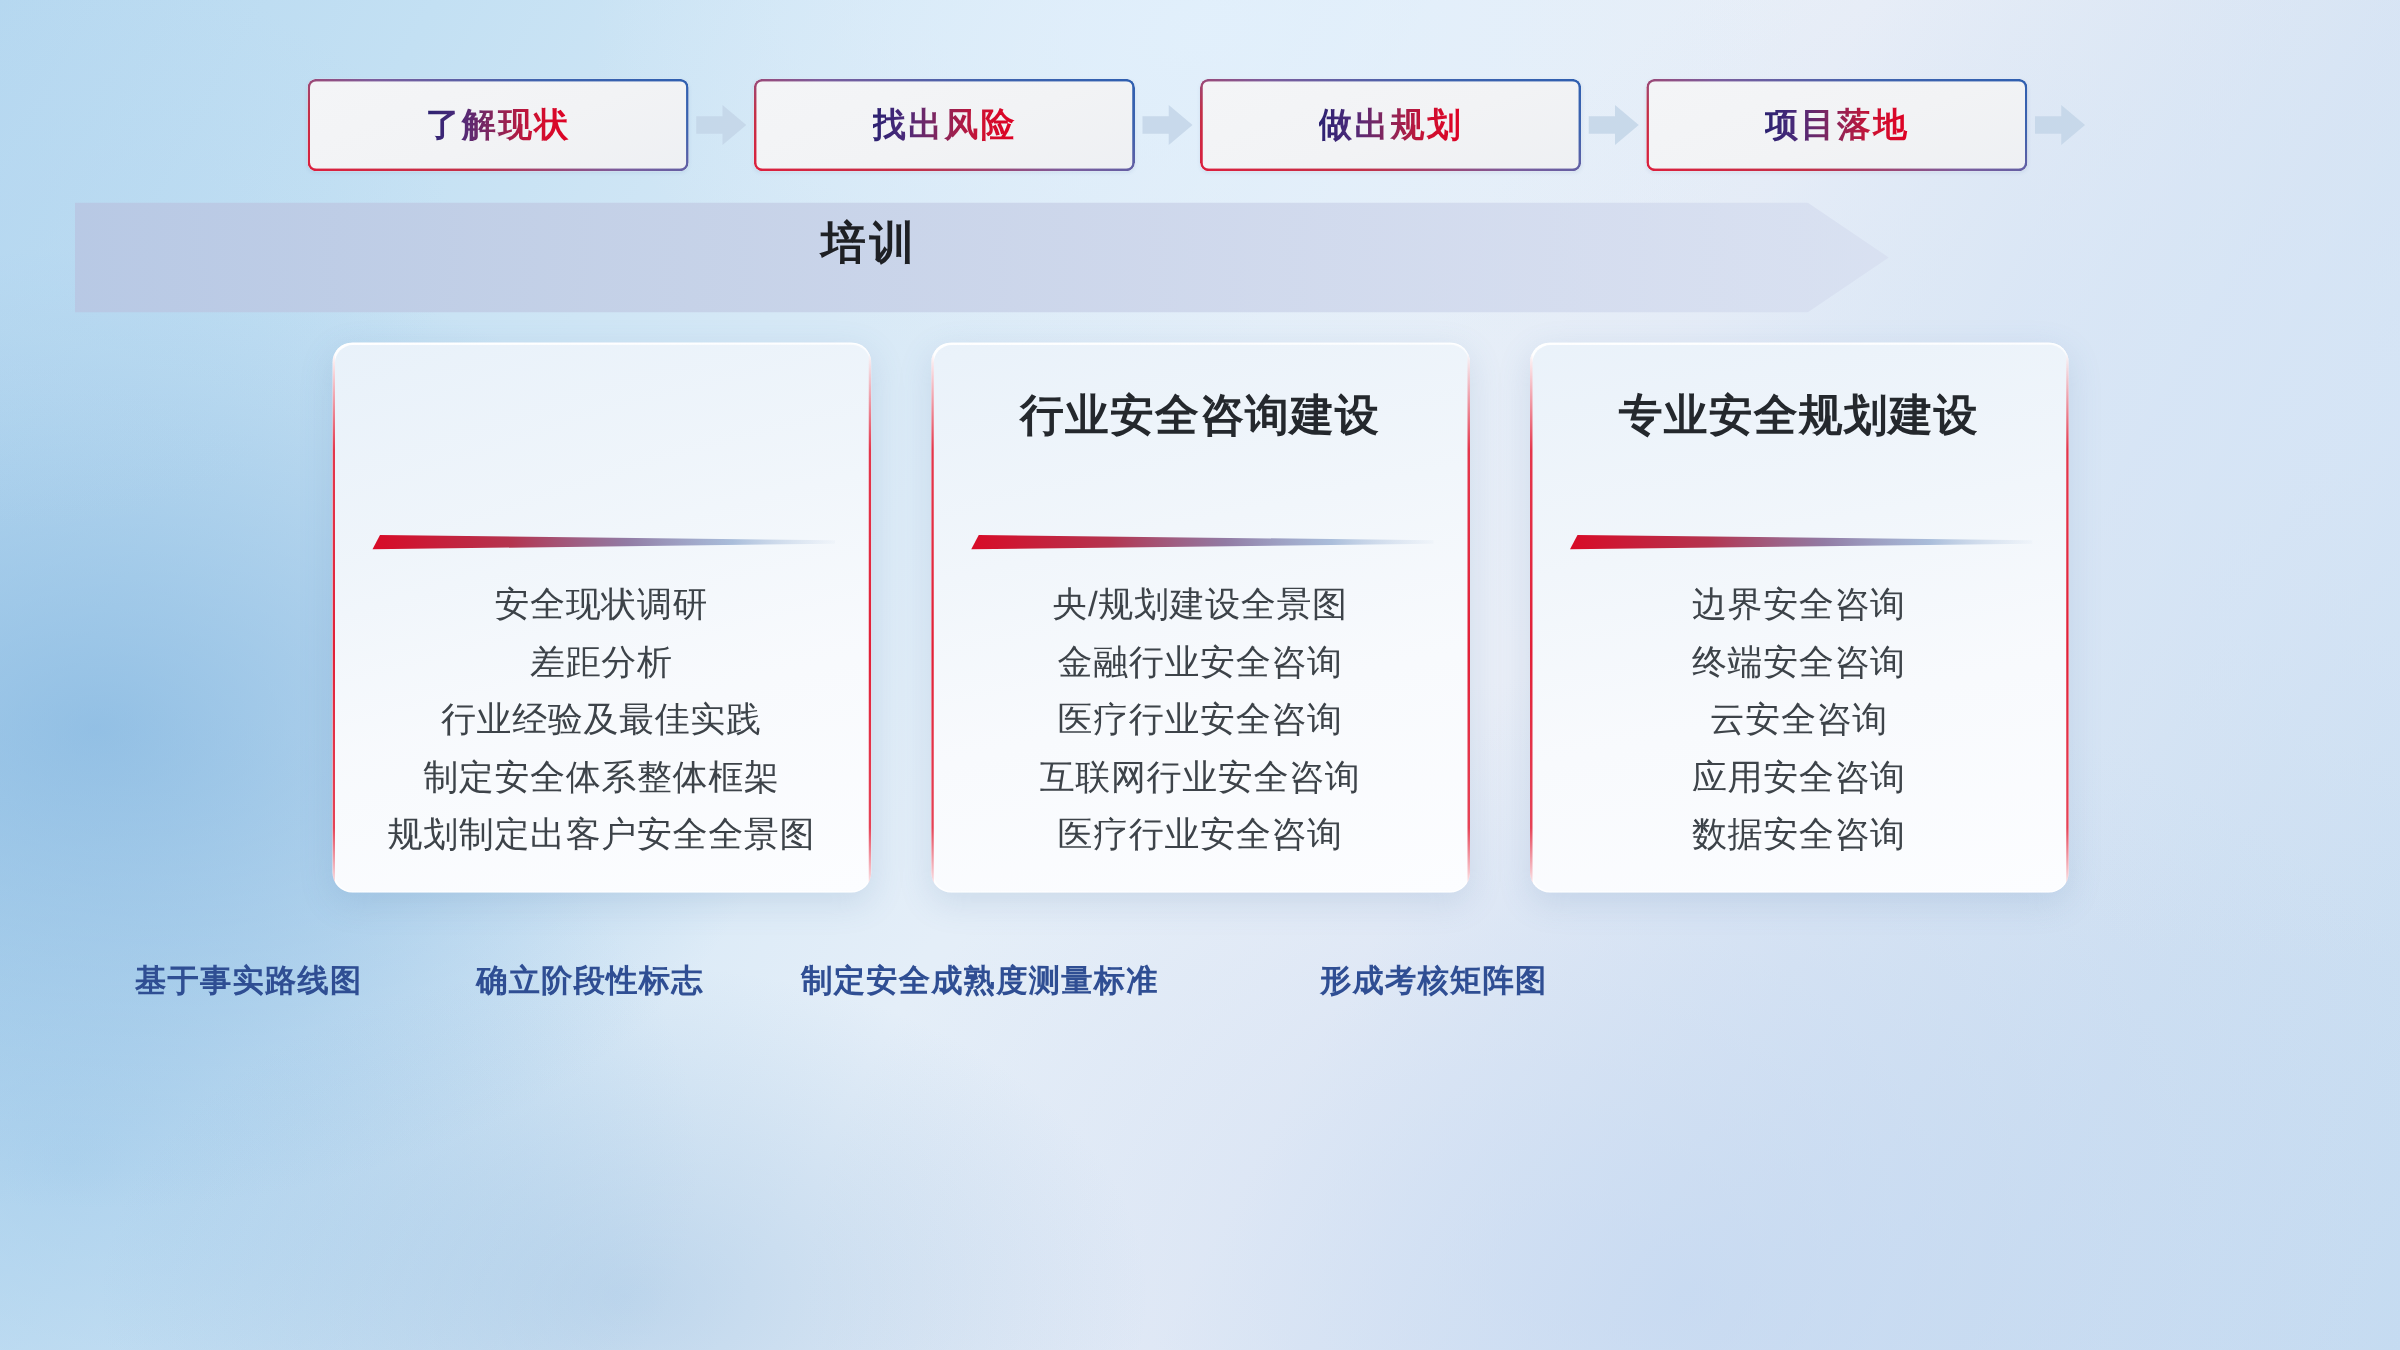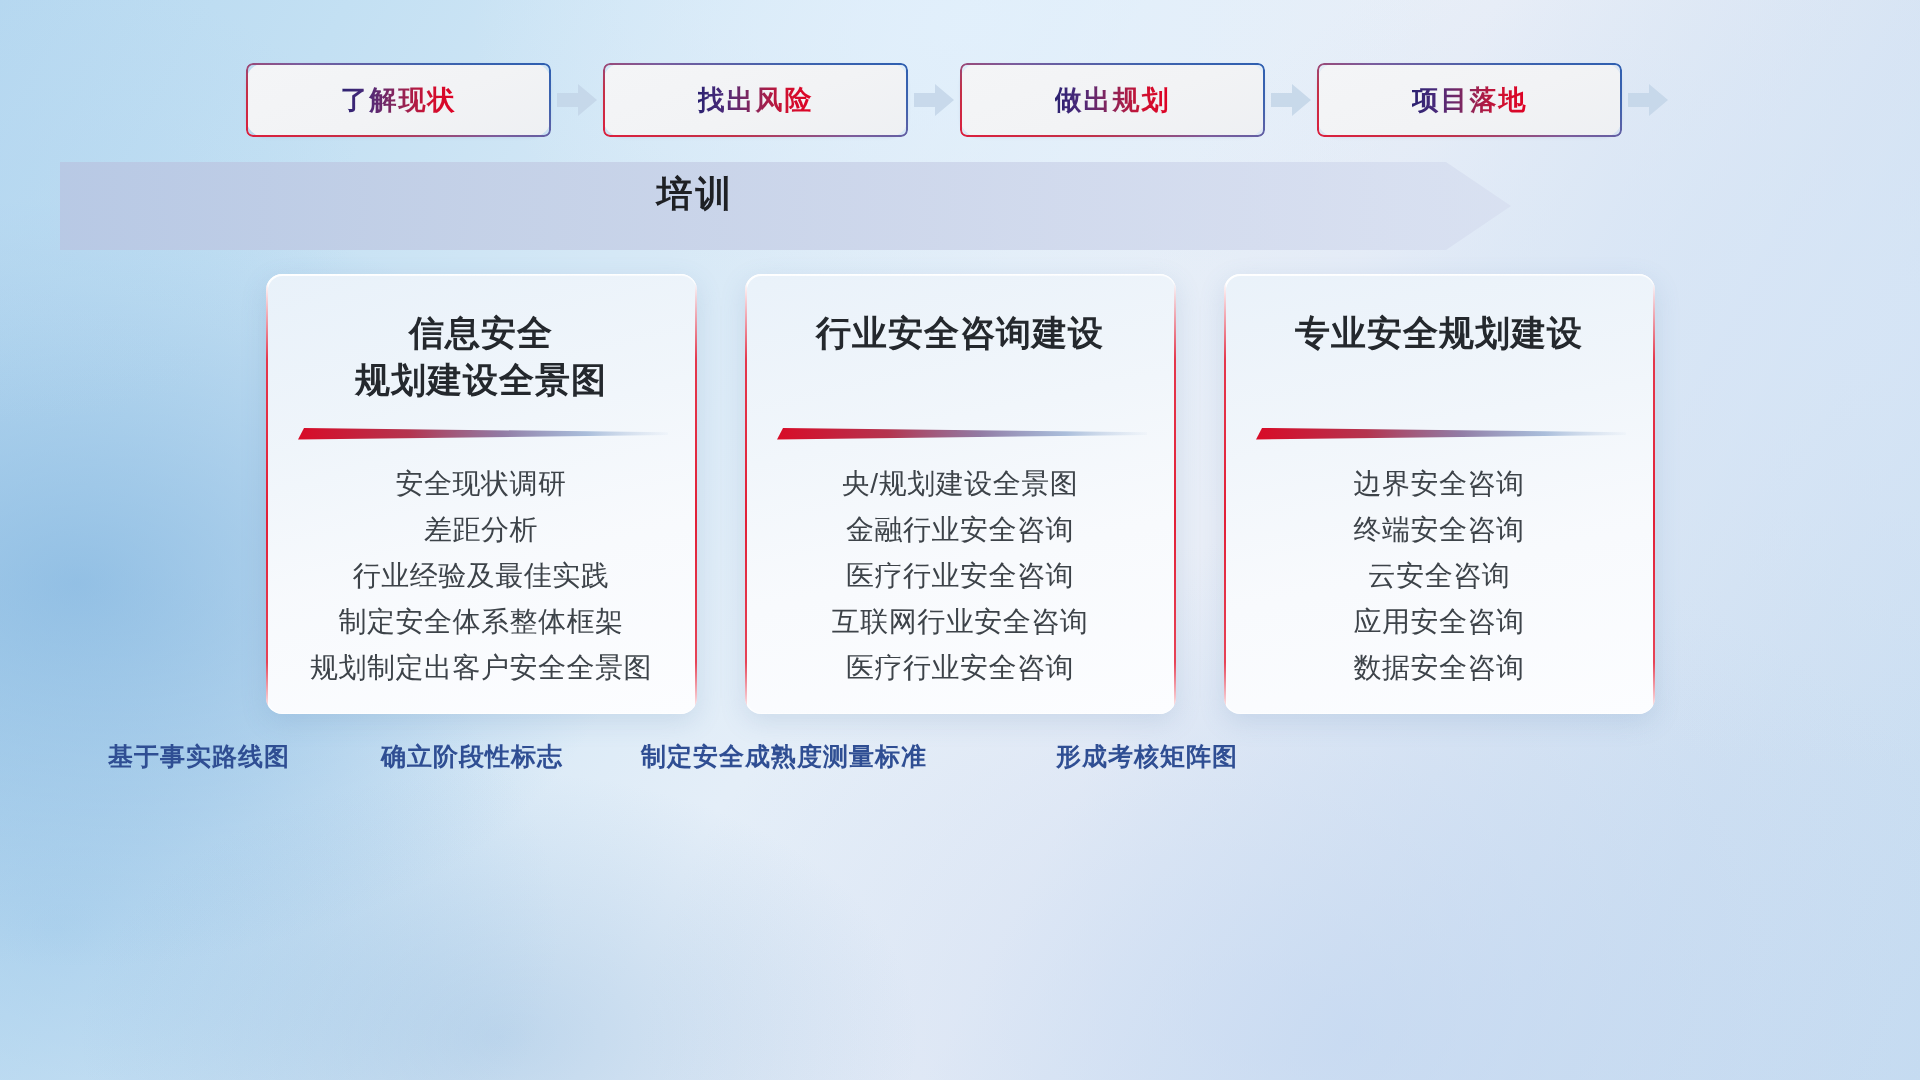--- a/index.html
+++ b/index.html
@@ -40,21 +40,21 @@
       radial-gradient(520px 330px at 0% 18%, rgba(180,214,240,0.5) 0%, rgba(180,214,240,0) 70%);
   }
 
   
   #steps {
     position:absolute; left:0; top:63px; width:1920px; height:74px;
     display:flex; align-items:center; justify-content:center; z-index:4;
   }
   .step-box {
     width:305px; height:74px;
-    border-radius:19px;
+    border-radius:7px;
     background:linear-gradient(160deg,#f4f5f7 0%,#f2f3f5 55%,#eef0f3 100%);
     display:flex; align-items:center; justify-content:center;
     position:relative;
     box-shadow:0 1px 3px rgba(70,110,160,0.10);
   }
   .step-box::before {
     content:""; position:absolute; inset:0; border-radius:7px; padding:2px;
     background:linear-gradient(200deg,#2f5fb0 0%,#3f63ae 24%,#7b5c9c 50%,#c33048 74%,#dc1f3d 100%);
     -webkit-mask:linear-gradient(#000 0 0) content-box, linear-gradient(#000 0 0);
     -webkit-mask-composite:xor; mask-composite:exclude;
@@ -132,21 +132,21 @@
     position:absolute; left:0; right:0; top:196px;
     text-align:center;
   }
   .card-list .li {
     font-size:28px; color:#3d4349; line-height:1; margin-bottom:18px; letter-spacing:0.5px;
   }
   .card-list .li:last-child { margin-bottom:0; }
 
   
   #bottom {
-    position:absolute; left:0; top:740px; width:1920px; height:46px; z-index:5;
+    position:absolute; left:0; top:768px; width:1920px; height:46px; z-index:5;
   }
   .bl {
     position:absolute; top:0;
     font-size:25px; font-weight:700; color:#2f4e93; letter-spacing:1px;
     white-space:nowrap;
   }
 </style>
 </head>
 <body>
 
@@ -206,24 +206,20 @@
   </svg>
 </div>
 <div id="band-label">
   <span>培训</span>
 </div>
 
 <div id="cards">
     <div class="card">
       <div class="card-rail" style="left: 0px;"></div>
       <div class="card-rail" style="right: 0px;"></div>
-      <div class="card-head">
-        <div class="card-title">信息安全
-规划建设全景图</div>
-      </div>
       <div class="card-div">
         <svg width="372" height="16" viewBox="0 0 372 16" aria-hidden="true">
           <defs>
             <linearGradient id="dg0" x1="0" y1="0" x2="1" y2="0">
               <stop offset="0" stop-color="#d80b27" stop-opacity="1"></stop>
               <stop offset="0.30" stop-color="#b12a46" stop-opacity="0.95"></stop>
               <stop offset="0.55" stop-color="#7a5c8e" stop-opacity="0.8"></stop>
               <stop offset="0.78" stop-color="#6f8fc0" stop-opacity="0.55"></stop>
               <stop offset="1" stop-color="#9fb8d8" stop-opacity="0.05"></stop>
             </linearGradient>

